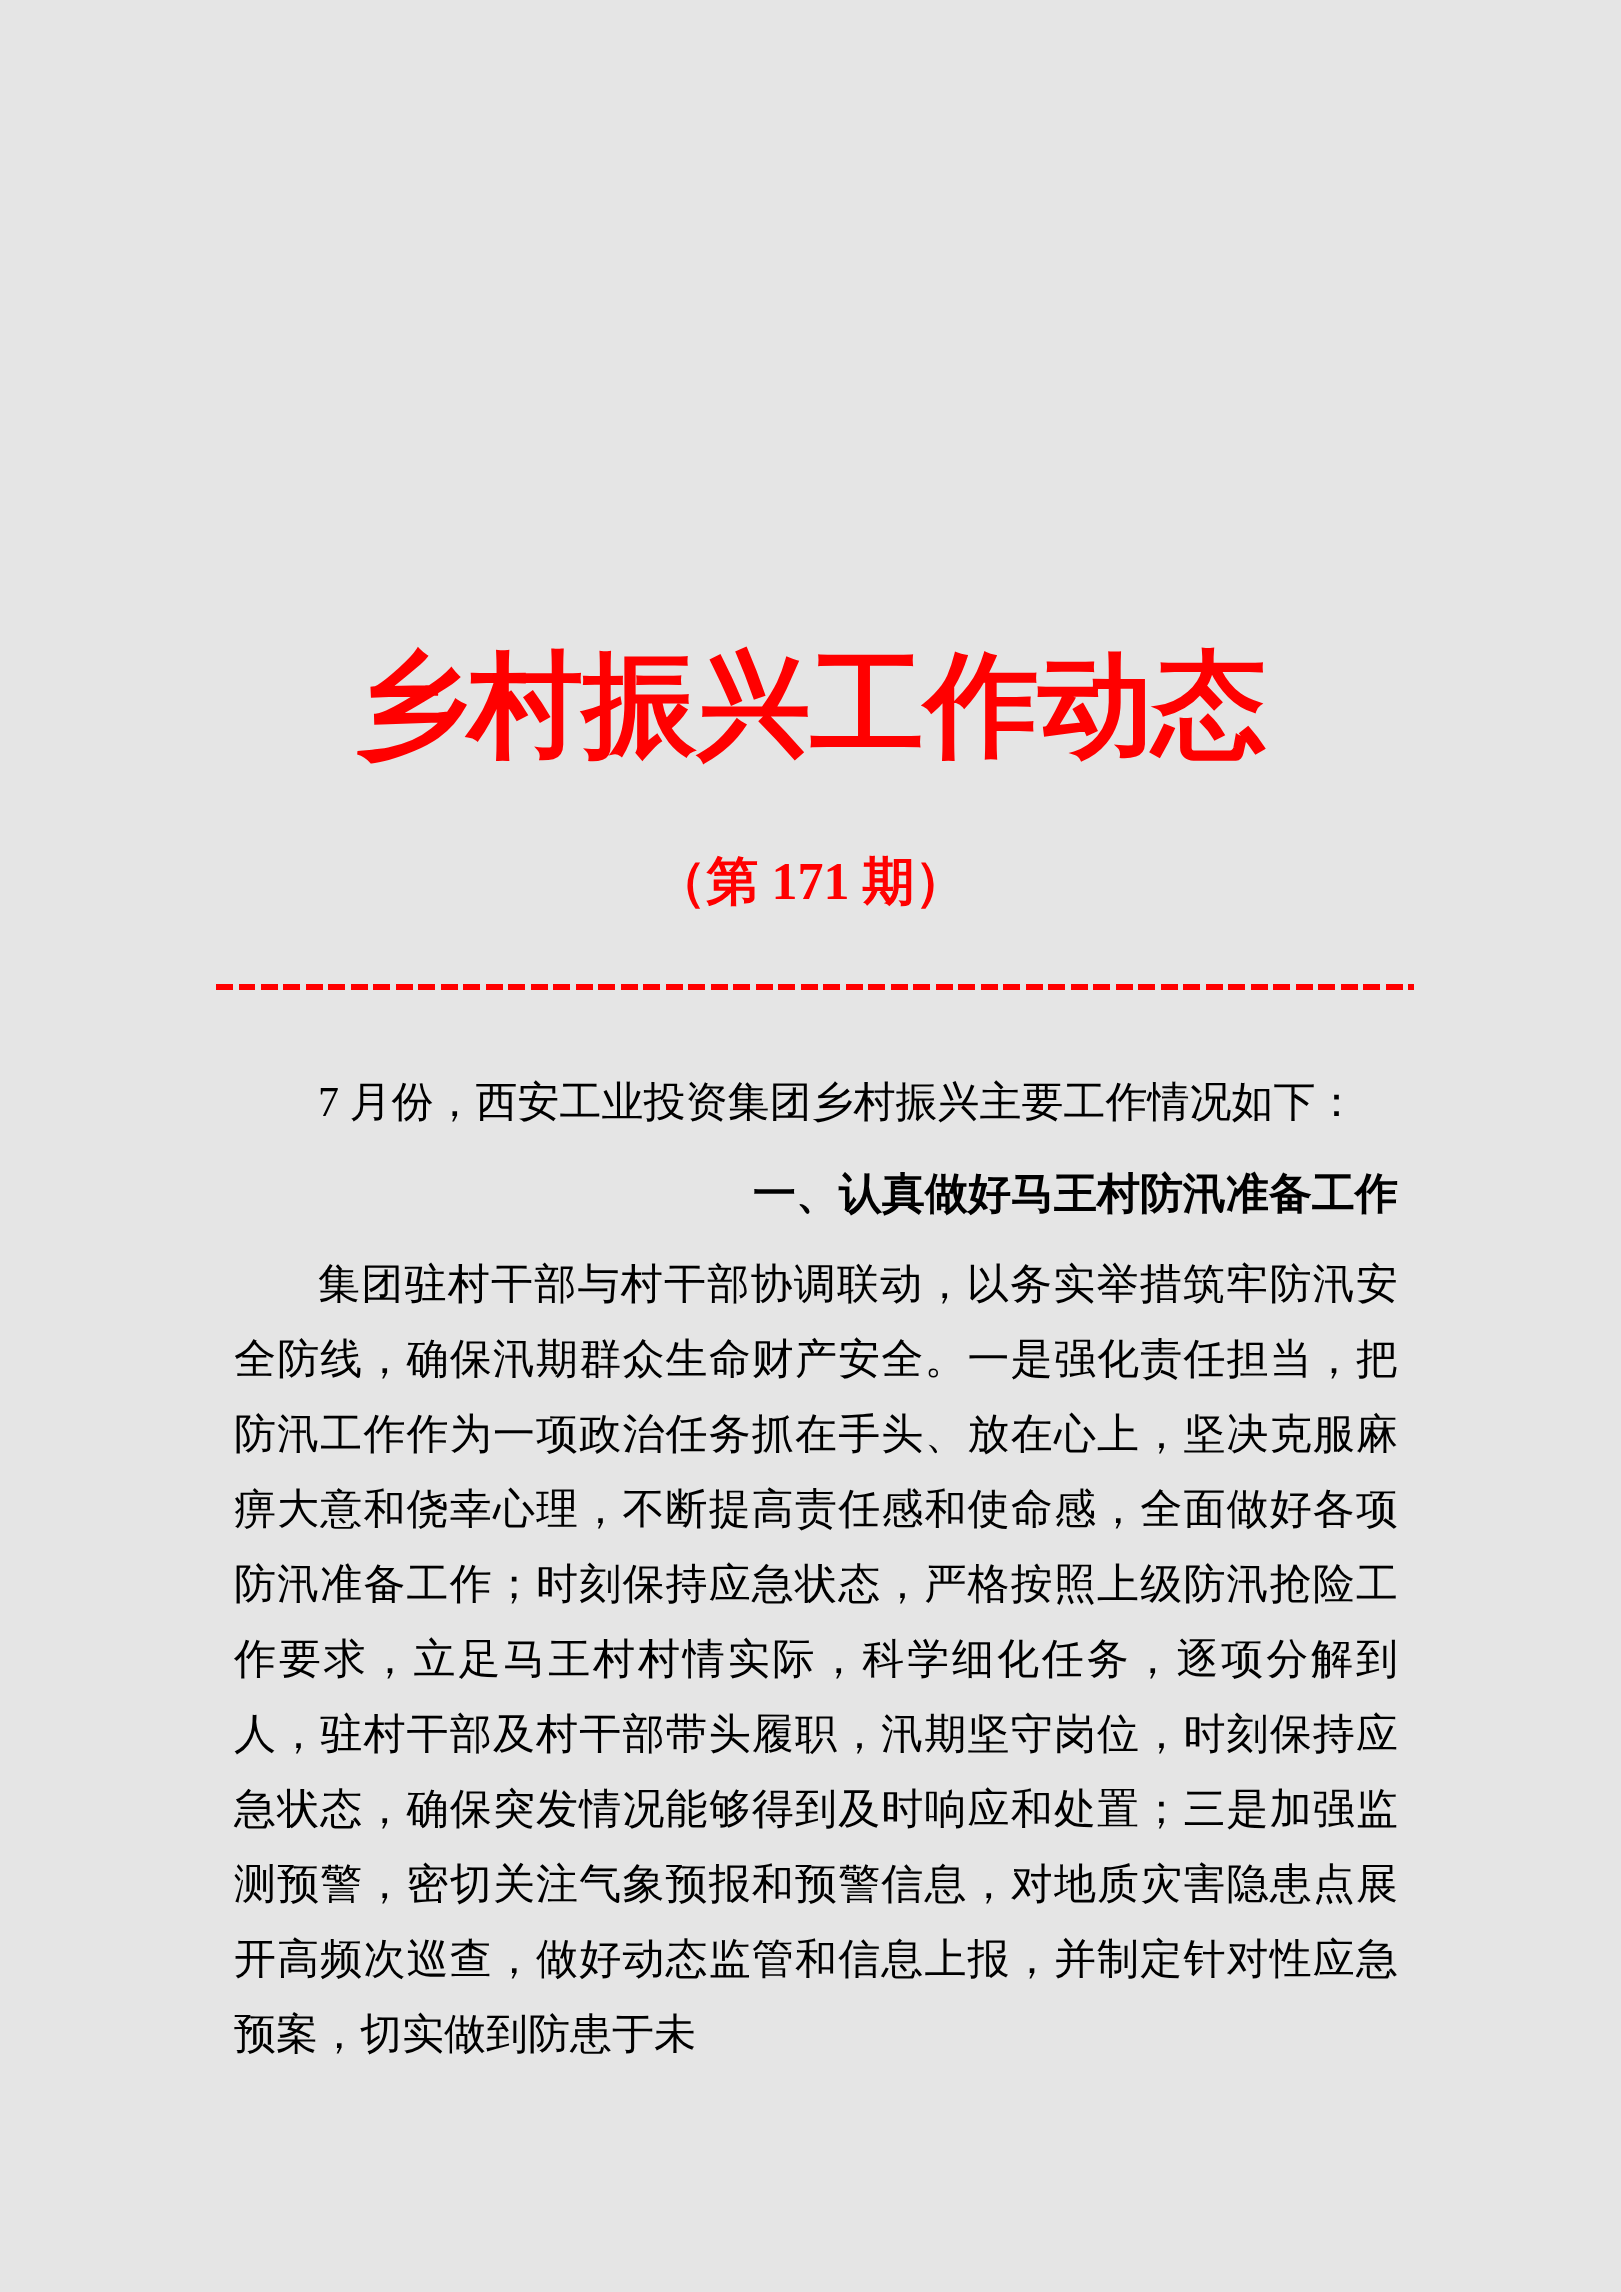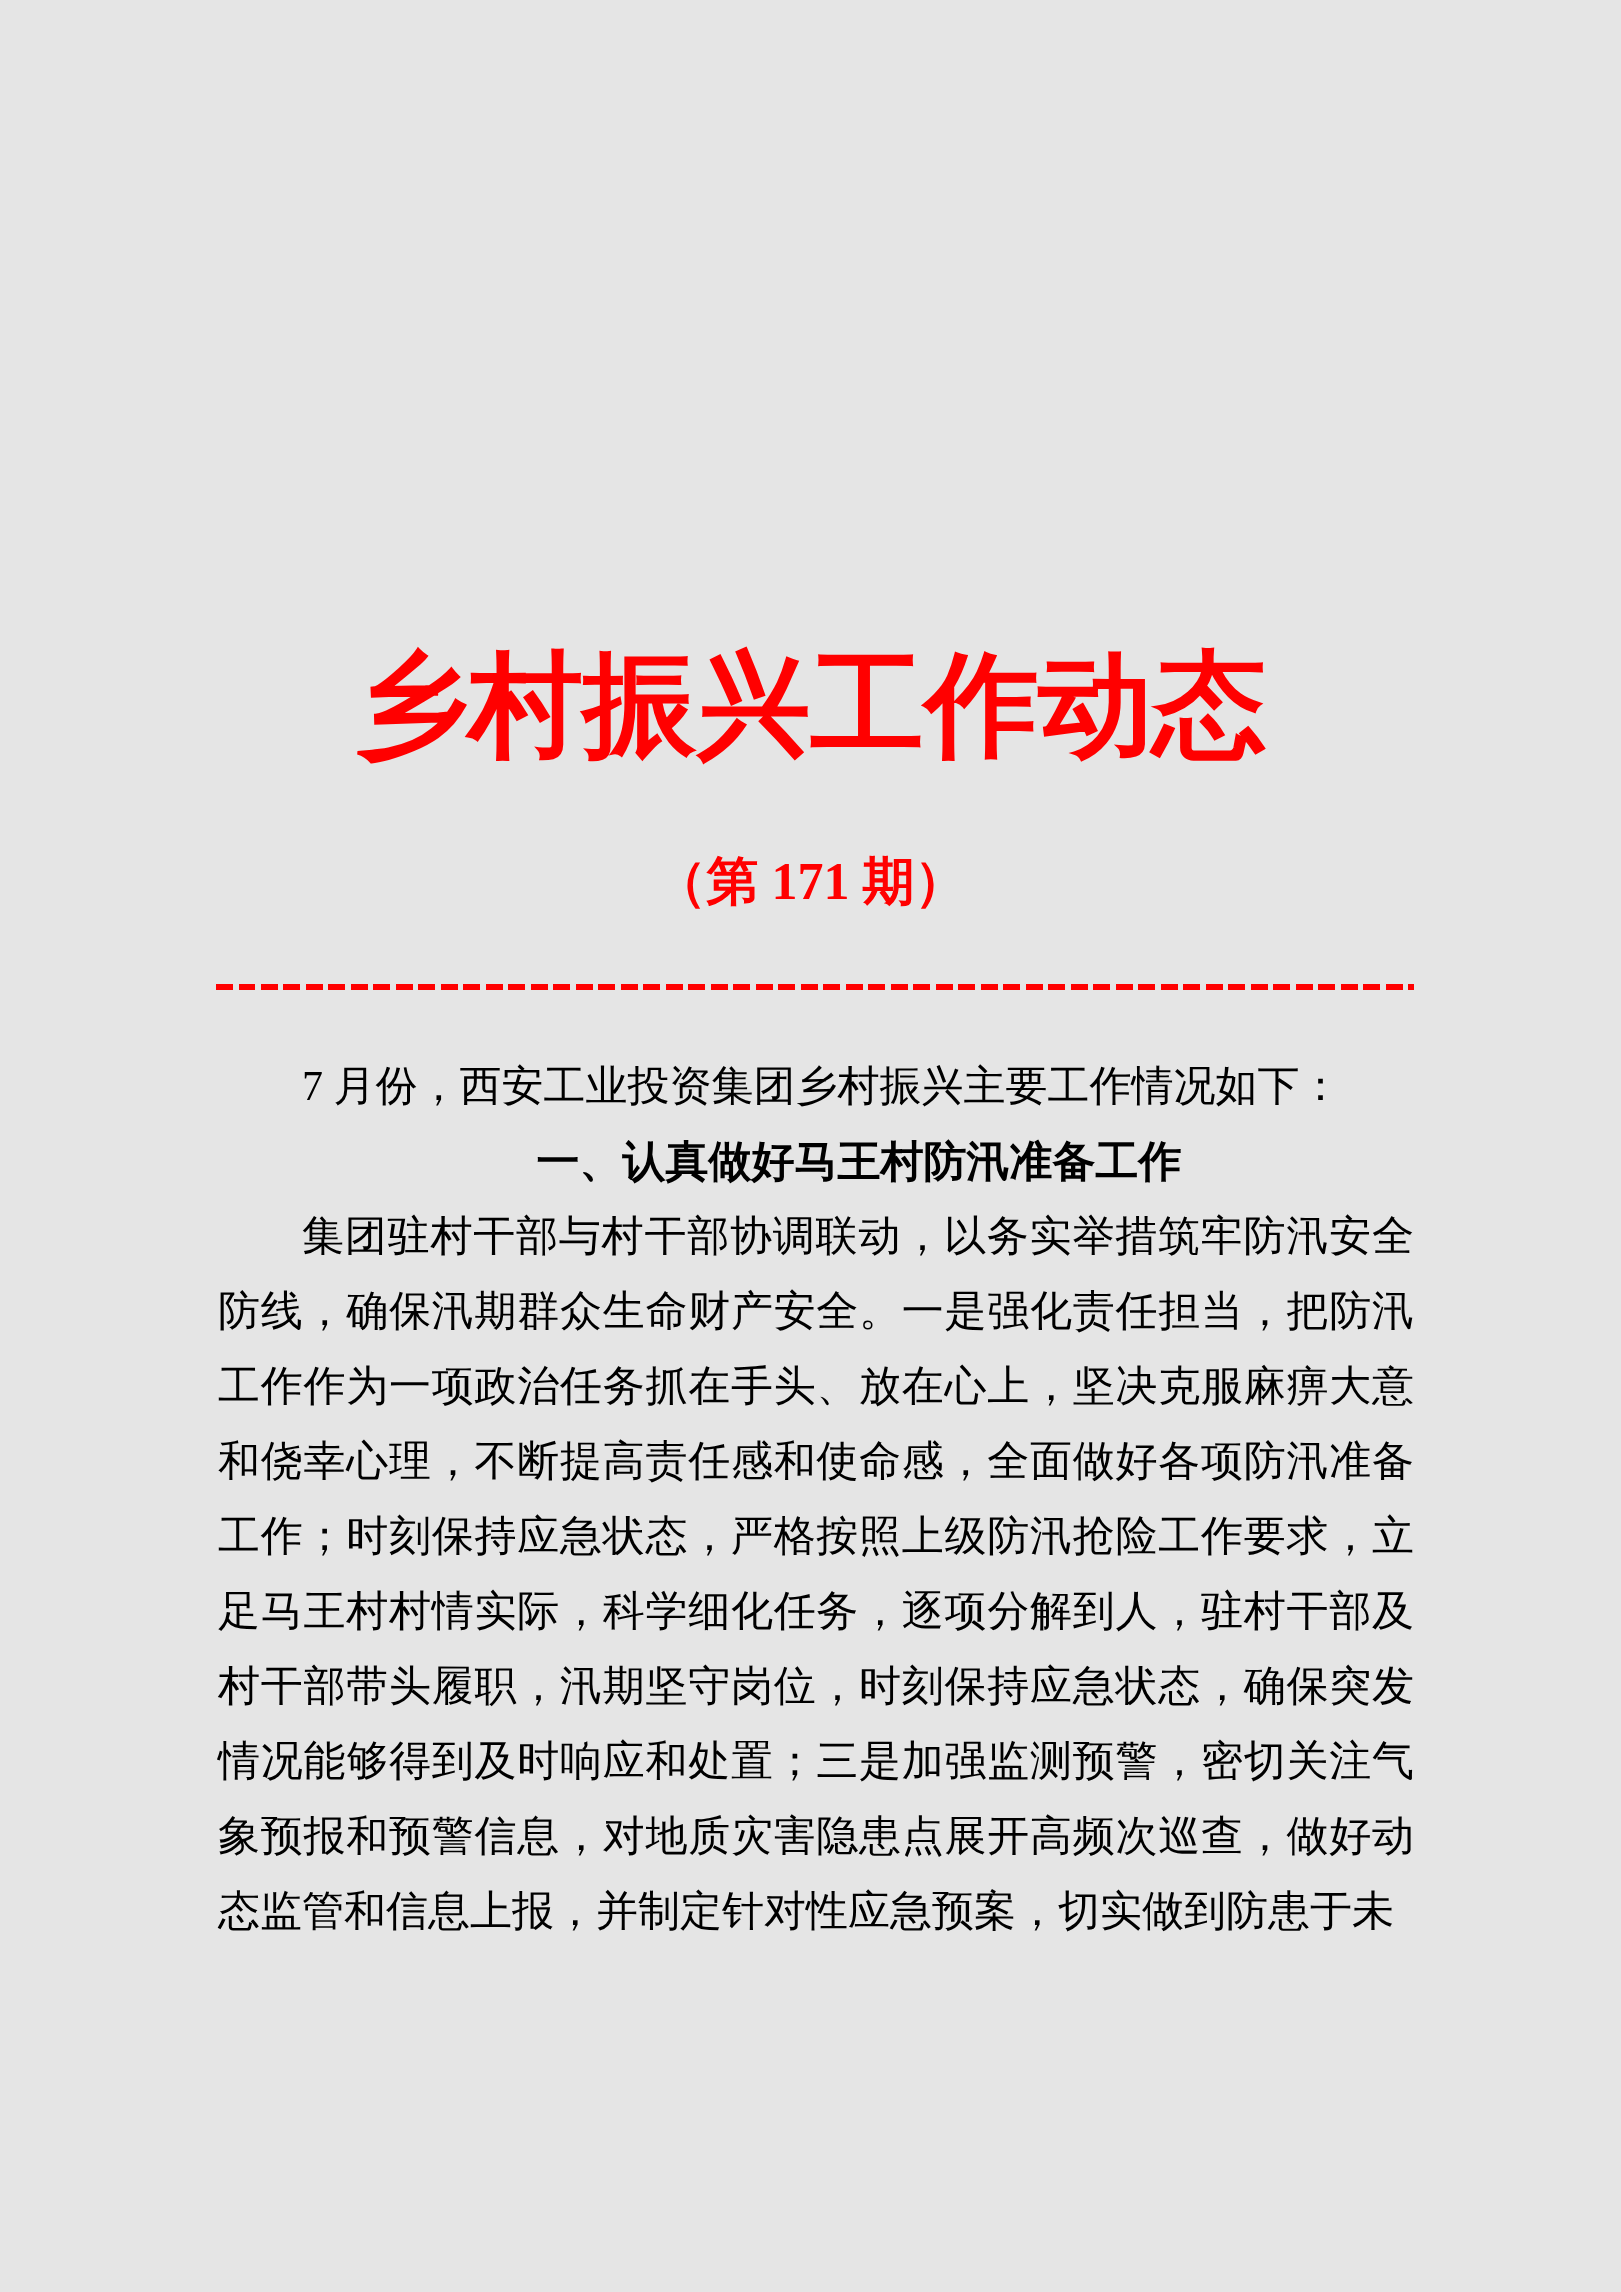--- a/index.html
+++ b/index.html
@@ -61,38 +61,38 @@
     top: 1049px;
     left: 218px;
     width: 1196px;
     color: #000000;
     font-size: 42px;
     line-height: 75px;
     text-align: justify;
     text-justify: inter-character;
   }
   .body-block p {
-    margin: 0;
+    margin: 16px;
     padding: 0;
     text-indent: 2em;
   }
   .para-intro,
   .para-section {
     font-family: "Liberation Serif", "DejaVu Serif", serif;
     font-weight: normal;
   }
   .section-heading {
     margin: 0;
     padding: 0;
     text-indent: 2em;
     font-family: Liberation Serif, serif;
     font-weight: bold;
     font-size: 43px;
     line-height: 75px;
-    text-align: center;
+    text-align: right;
   }
 </style>
 </head>
 <body>
 
 <div class="page">
 
   <div class="doc-title">乡村振兴工作动态</div>
 
   <div class="doc-issue">（第 171 期）</div>

